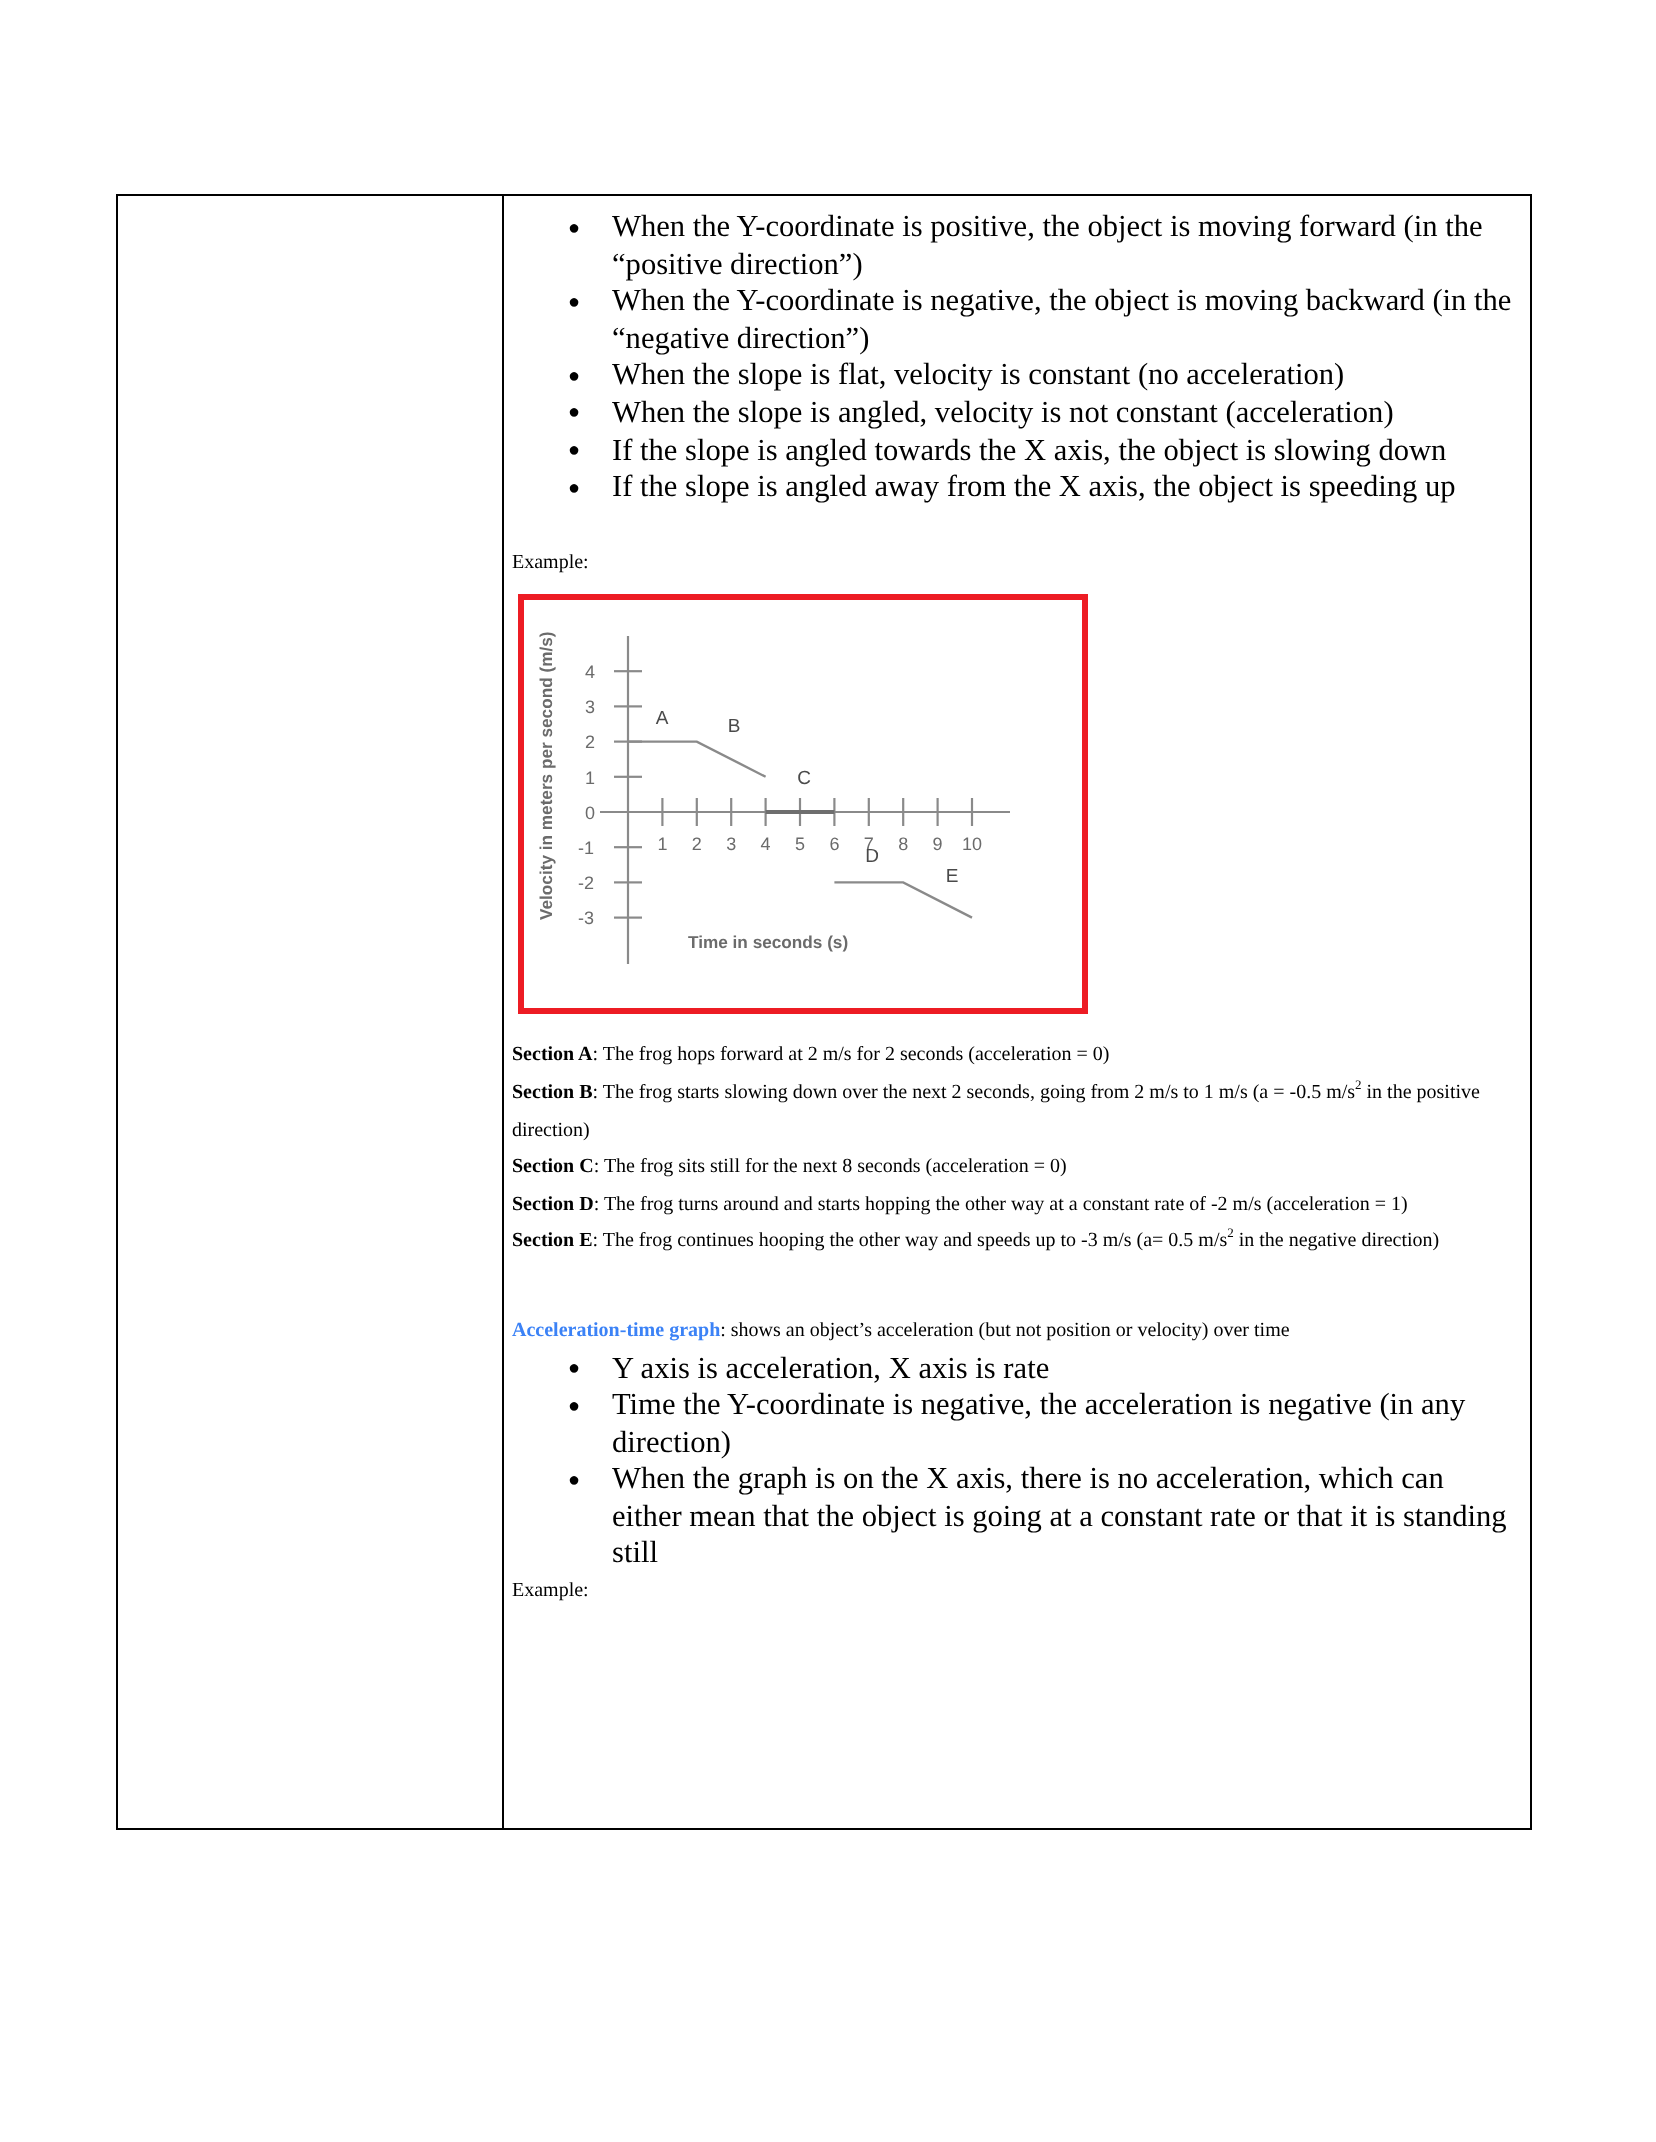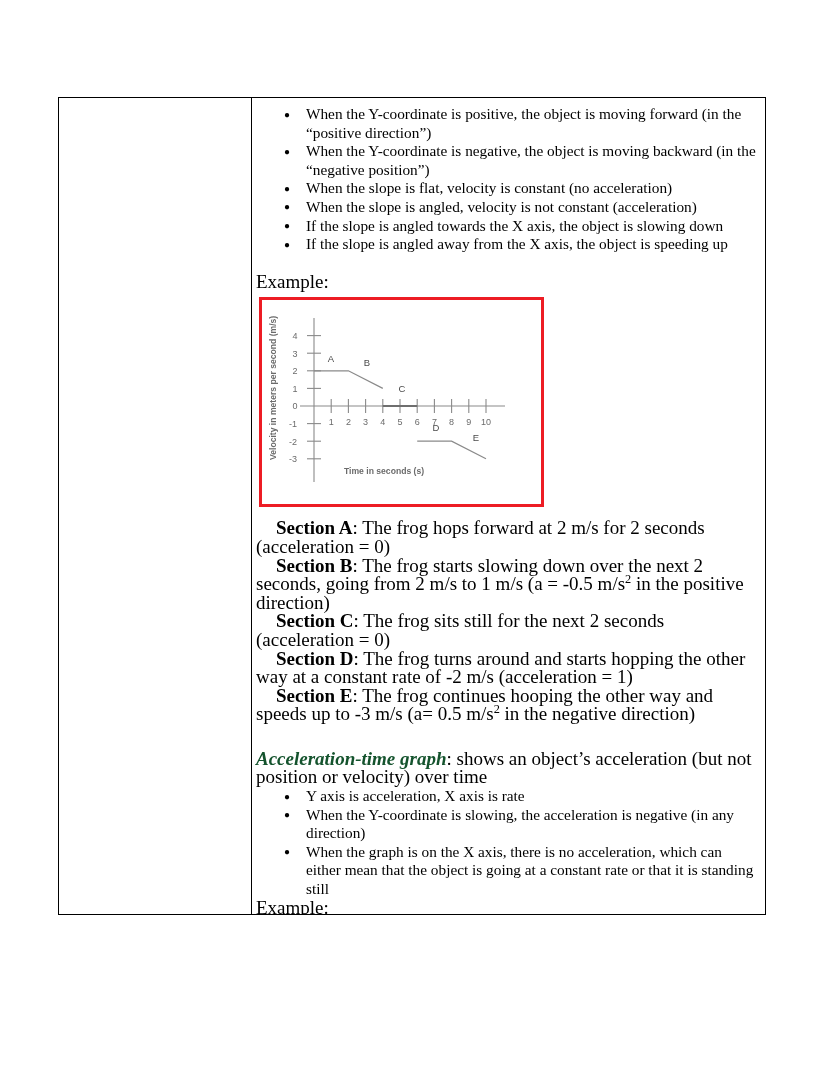--- a/index.html
+++ b/index.html
@@ -57,32 +57,31 @@
   }
   ul.bullets > li::before {
     content: "\25CF";
     position: absolute;
     left: 28px;
     top: -0.5px;
     font-size: 10px;
     line-height: 19.6px;
   }
   .para {
-    font-size: 19px;
+    font-size: 10px;
     line-height: 18.6px;
     margin: 0;
   }
   .spacer-sm { height: 12px; }
   .spacer-md { height: 19px; }
   .spacer-lg { height: 26px; }
-  .bold { font-weight: bold; margin-left: 20px; }
+  .bold { font-weight: bold; }
   .red-head {
-    color: #14532d;
+    color: #3b82f6;
     font-weight: bold;
-    font-style: italic;
   }
   sup {
     font-size: 0.65em;
     vertical-align: super;
     line-height: 0;
   }
 
   
   .figure-box {
     position: relative;
@@ -124,21 +123,21 @@
 <div class="page">
 
   <div class="doc-table">
 
     <div class="col-left"></div>
 
     <div class="col-right">
 
       <ul class="bullets">
         <li>When the Y-coordinate is positive, the object is moving forward (in the “positive direction”)</li>
-        <li>When the Y-coordinate is negative, the object is moving backward (in the “negative position”)</li>
+        <li>When the Y-coordinate is negative, the object is moving backward (in the “negative direction”)</li>
         <li>When the slope is flat, velocity is constant (no acceleration)</li>
         <li>When the slope is angled, velocity is not constant (acceleration)</li>
         <li>If the slope is angled towards the X axis, the object is slowing down</li>
         <li>If the slope is angled away from the X axis, the object is speeding up</li>
       </ul>
 
       <div class="spacer-md"></div>
 
       <p class="para">Example:</p>
 
@@ -212,31 +211,31 @@
 
           <text class="axis-title" transform="translate(14,160) rotate(-90)">Velocity in meters per second (m/s)</text>
           <text class="axis-title" x="82" y="174">Time in seconds (s)</text>
         </svg>
       </div>
 
       <div class="spacer-sm"></div>
 
       <p class="para"><span class="bold">Section A</span><span>: The frog hops forward at 2 m/s for 2 seconds (acceleration = 0)</span></p>
       <p class="para"><span class="bold">Section B</span><span>: The frog starts slowing down over the next 2 seconds, going from 2 m/s to 1 m/s (a = -0.5 m/s<sup>2</sup> in the positive direction)</span></p>
-      <p class="para"><span class="bold">Section C</span><span>: The frog sits still for the next 2 seconds (acceleration = 0)</span></p>
+      <p class="para"><span class="bold">Section C</span><span>: The frog sits still for the next 8 seconds (acceleration = 0)</span></p>
       <p class="para"><span class="bold">Section D</span><span>: The frog turns around and starts hopping the other way at a constant rate of -2 m/s (acceleration = 1)</span></p>
       <p class="para"><span class="bold">Section E</span><span>: The frog continues hooping the other way and speeds up to -3 m/s (a= 0.5 m/s<sup>2</sup> in the negative direction)</span></p>
 
       <div class="spacer-lg"></div>
 
       <p class="para"><span class="red-head">Acceleration-time graph</span><span>: shows an object’s acceleration (but not position or velocity) over time</span></p>
 
       <ul class="bullets">
         <li>Y axis is acceleration, X axis is rate</li>
-        <li>When the Y-coordinate is slowing, the acceleration is negative (in any direction)</li>
+        <li>Time the Y-coordinate is negative, the acceleration is negative (in any direction)</li>
         <li>When the graph is on the X axis, there is no acceleration, which can either mean that the object is going at a constant rate or that it is standing still</li>
       </ul>
 
       <p class="para">Example:</p>
 
     </div>
   </div>
 
 </div>
 

